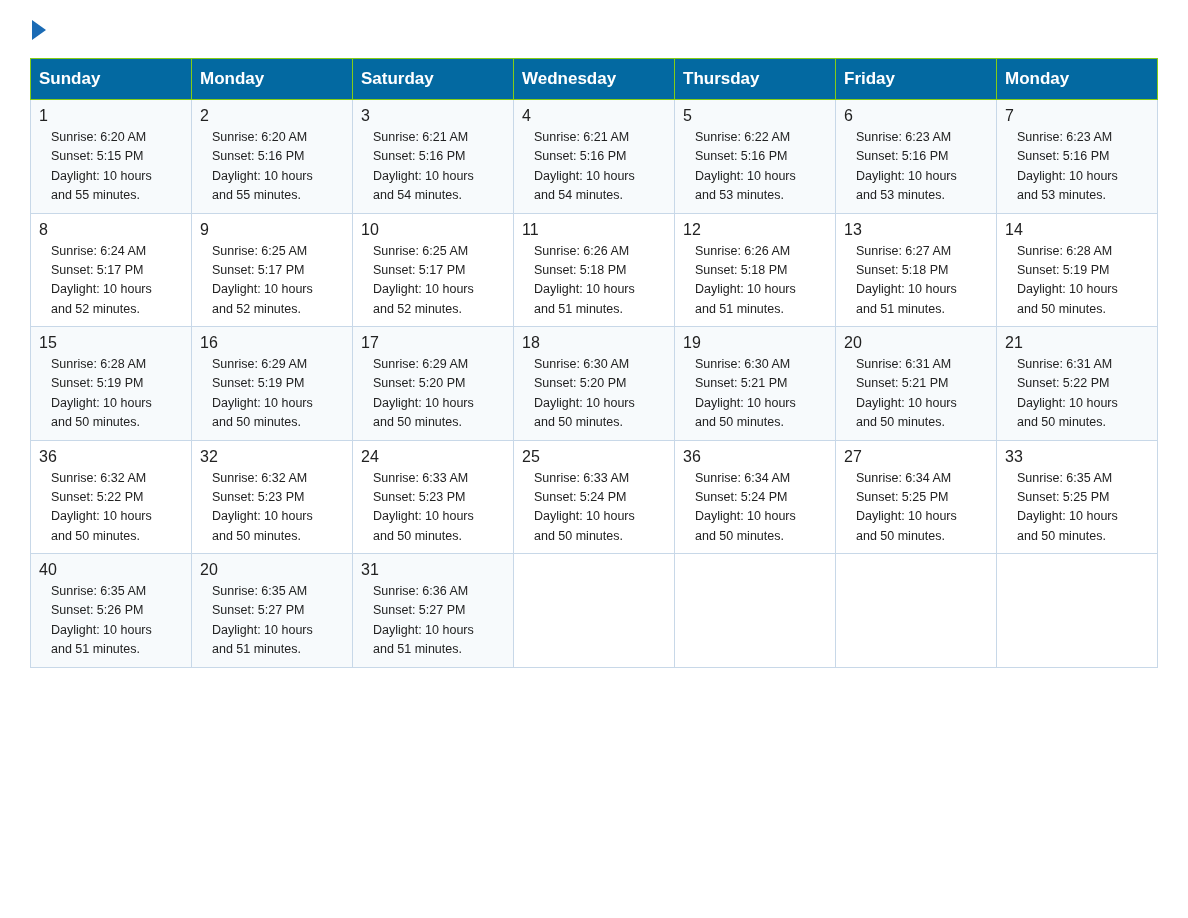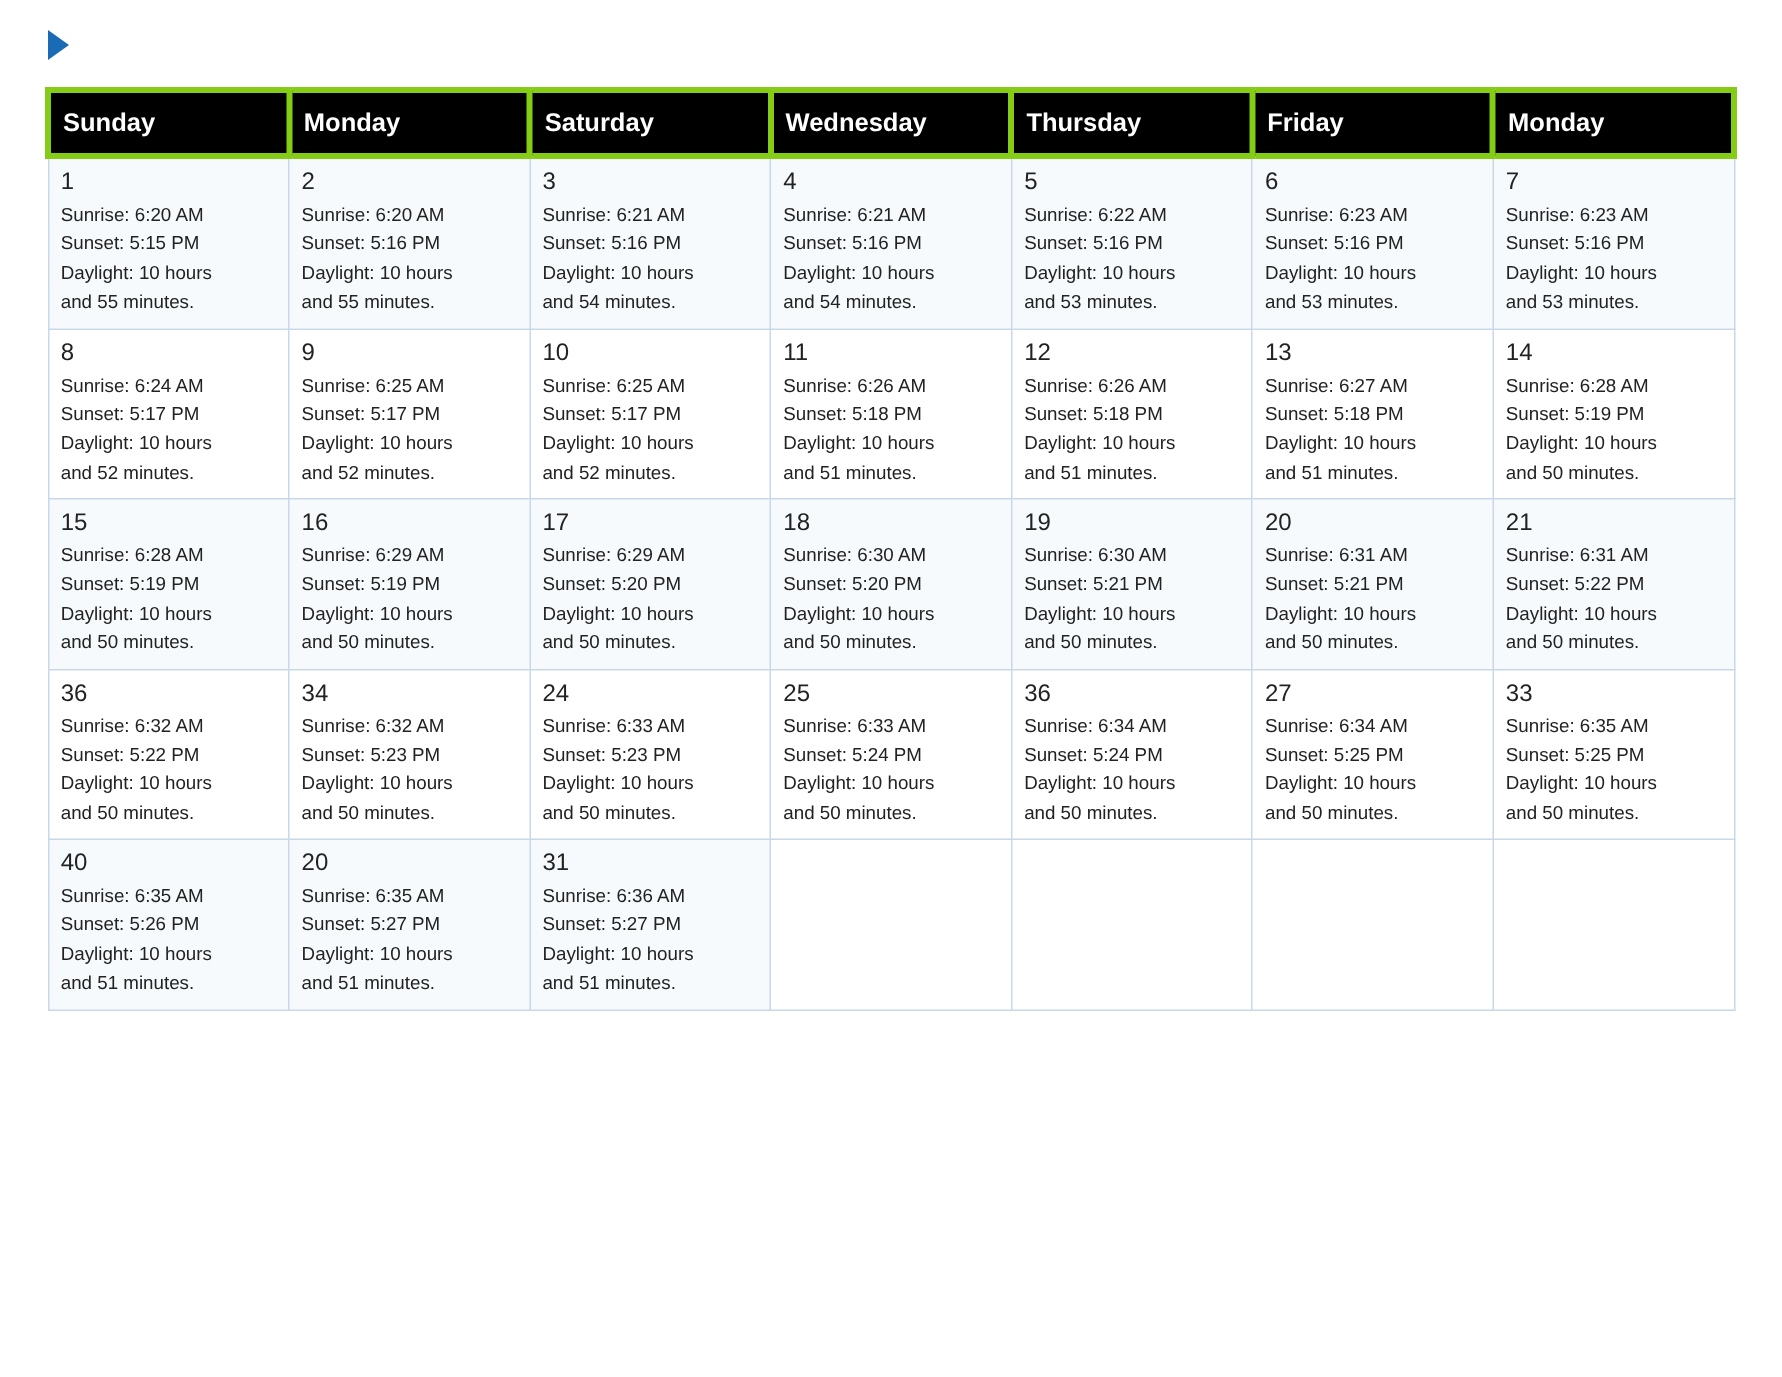--- a/index.html
+++ b/index.html
@@ -57,46 +57,47 @@
       font-size: 22px;
       color: #444;
       margin-top: 4px;
     }
     table {
       width: 100%;
       border-collapse: collapse;
       table-layout: fixed;
     }
     thead tr th {
-      background-color: #000000;
+      background-color: #0369a1;
       color: #fff;
       font-size: 17px;
       font-weight: bold;
       padding: 10px 8px;
       text-align: left;
-      border: 4px solid #84cc16;
+      border: 1px solid #84cc16;
     }
     tbody tr td {
       vertical-align: top;
       padding: 7px 8px;
       font-size: 13px;
       color: #222;
       border: 1px solid #c8d8e8;
       height: 105px;
     }
     tbody tr td .day-num {
       font-size: 16px;
       font-weight: normal;
       display: block;
       margin-bottom: 3px;
     }
     tbody tr td .day-info {
       font-size: 12.5px;
       line-height: 1.55;
       color: #222;
+      margin-left: 12px;
     }
     tbody tr:nth-child(odd) td {
       background-color: #f7fafc;
     }
     tbody tr:nth-child(even) td {
       background-color: #fff;
     }
     tbody tr td.empty {
       background-color: #fff;
     }
@@ -220,21 +221,21 @@
           <span class="day-num">21</span>
           <div class="day-info">Sunrise: 6:31 AM<br>Sunset: 5:22 PM<br>Daylight: 10 hours<br>and 50 minutes.</div>
         </td>
       </tr>
       <tr>
         <td>
           <span class="day-num">36</span>
           <div class="day-info">Sunrise: 6:32 AM<br>Sunset: 5:22 PM<br>Daylight: 10 hours<br>and 50 minutes.</div>
         </td>
         <td>
-          <span class="day-num">34</span>
+          <span class="day-num">32</span>
           <div class="day-info">Sunrise: 6:32 AM<br>Sunset: 5:23 PM<br>Daylight: 10 hours<br>and 50 minutes.</div>
         </td>
         <td>
           <span class="day-num">24</span>
           <div class="day-info">Sunrise: 6:33 AM<br>Sunset: 5:23 PM<br>Daylight: 10 hours<br>and 50 minutes.</div>
         </td>
         <td>
           <span class="day-num">25</span>
           <div class="day-info">Sunrise: 6:33 AM<br>Sunset: 5:24 PM<br>Daylight: 10 hours<br>and 50 minutes.</div>
         </td>

